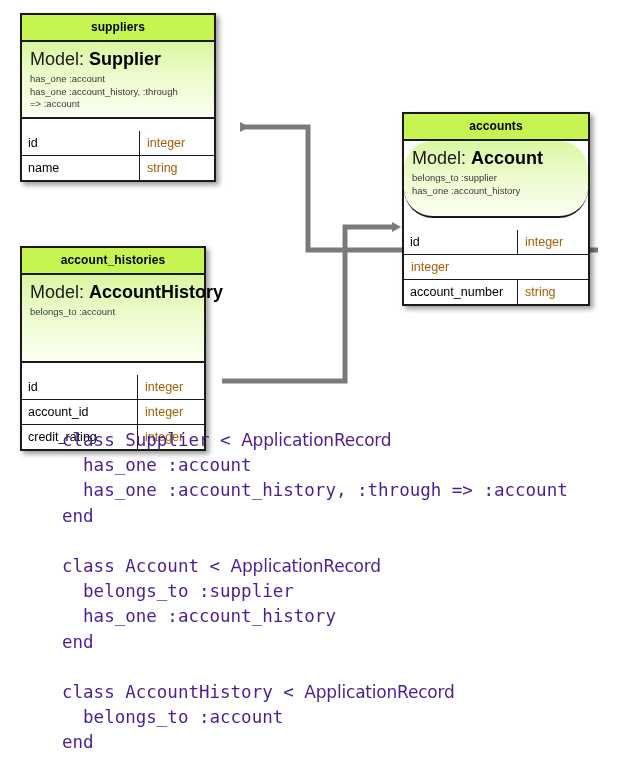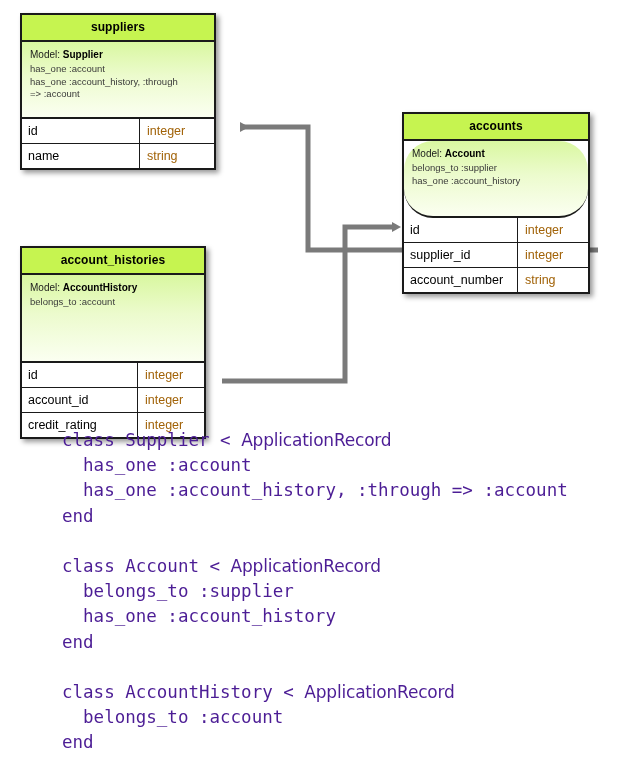--- a/index.html
+++ b/index.html
@@ -53,39 +53,40 @@
     letter-spacing: 0.1px;
   }
 
   .erd-model {
     background: linear-gradient(to bottom, #d9f7a0 0%, #ecfbcd 45%, #fbfff1 100%);
     border-bottom: 2px solid #1a1a1a;
     padding: 7px 8px 6px 8px;
   }
 
   .erd-model-line {
-    font-size: 10px;
+    font-size: 18px;
     color: #1a1a1a;
     margin-bottom: 3px;
     white-space: nowrap;
   }
   .erd-model-line b {
     font-weight: bold;
     color: #000;
   }
 
   .erd-assoc {
     font-size: 9.5px;
     color: #3a3a3a;
     line-height: 12.5px;
     white-space: nowrap;
   }
 
   .erd-fields {
     display: block;
+    margin-top: 12px;
   }
 
   .erd-row {
     display: flex;
     border-top: 1px solid #1a1a1a;
     height: 24px;
     align-items: center;
   }
   .erd-row:first-child { border-top: none; }
 
@@ -205,21 +206,20 @@
       </div>
       <div class="erd-assoc">belongs_to :supplier</div>
       <div class="erd-assoc">has_one :account_history</div>
     </div>
     <div class="erd-fields">
       <div class="erd-row">
         <div class="erd-cell-name">id</div>
         <div class="erd-cell-type">integer</div>
       </div>
       <div class="erd-row">
-        <div class="erd-cell-name">supplier_id</div>
         <div class="erd-cell-type">integer</div>
       </div>
       <div class="erd-row">
         <div class="erd-cell-name">account_number</div>
         <div class="erd-cell-type">string</div>
       </div>
     </div>
   </div>
 
   <div class="erd-table" id="tbl-account-histories">

